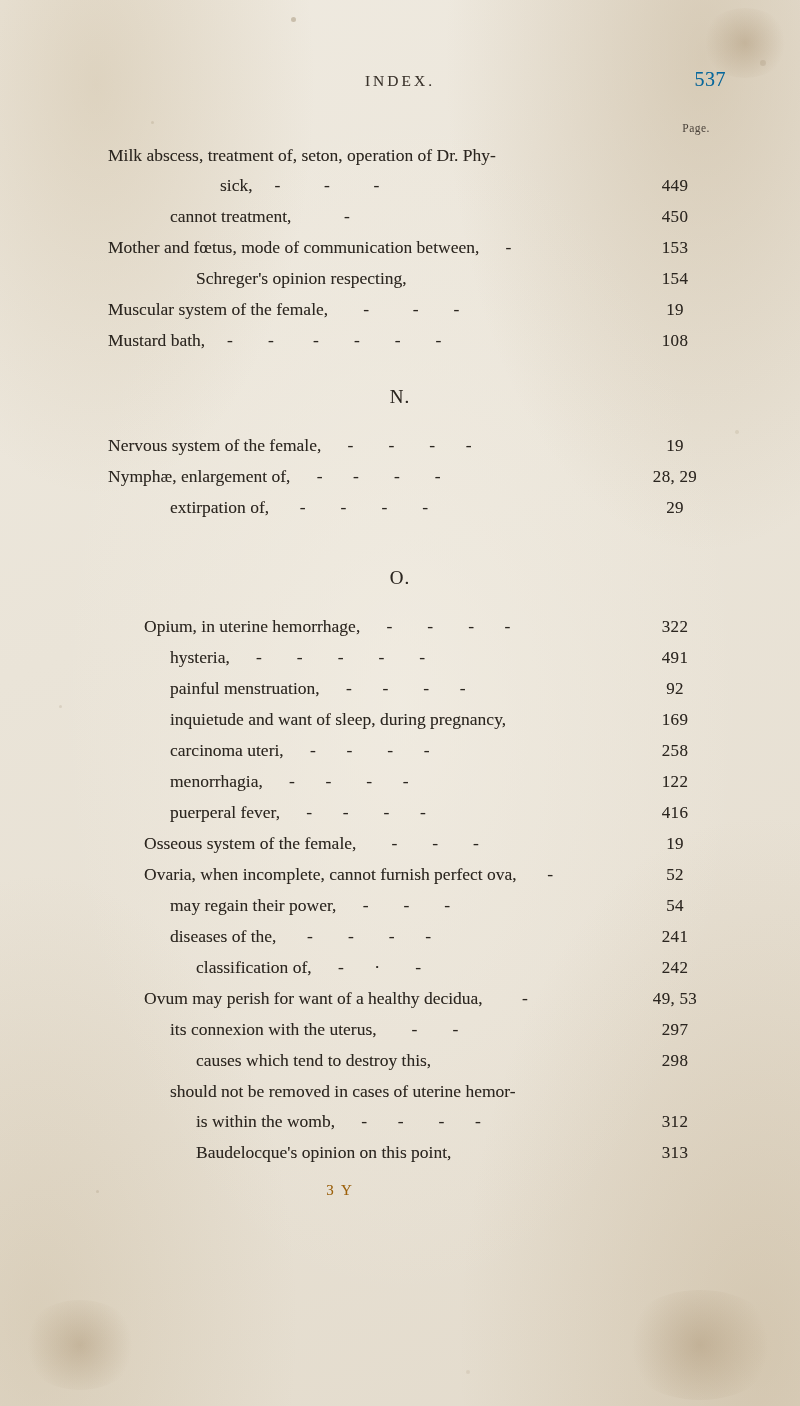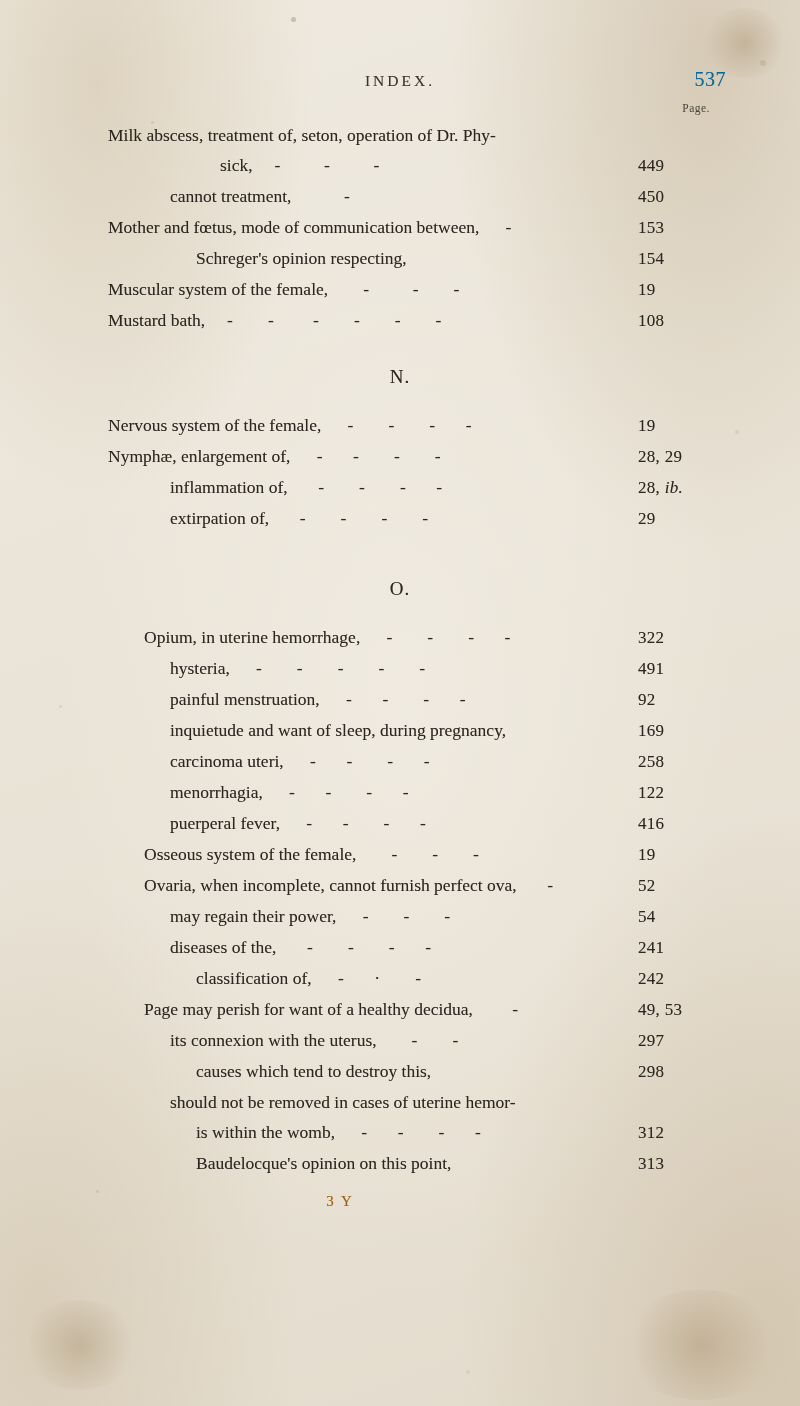--- a/index.html
+++ b/index.html
@@ -69,21 +69,21 @@
     font-size: 20px;
     letter-spacing: 0.5px;
     font-family: "Liberation Serif", serif;
     color: #0369a1;
   }
 
   .pagecol-head {
     text-align: right;
     font-size: 11.5px;
     color: #4a423a;
-    margin-top: 8px;
+    margin-top: 28px;
     padding-right: 2px;
     letter-spacing: 0.5px;
   }
 
   .entries {
     margin-top: 6px;
   }
   .row {
     display: flex;
     align-items: baseline;
@@ -93,21 +93,21 @@
   }
   .row .txt {
     flex: 1 1 auto;
     white-space: pre;
     overflow: visible;
     margin-left: 20px;
   }
   .row .pg {
     flex: 0 0 auto;
     width: 74px;
-    text-align: left;
+    text-align: center;
     font-size: 17px;
     letter-spacing: 0.3px;
   }
   .row.indent1 .txt { padding-left: 0; }
   .row.indent2 .txt { padding-left: 36px; }
   .row.indent3 .txt { padding-left: 62px; }
   .row.indent4 .txt { padding-left: 88px; }
   .row.indent5 .txt { padding-left: 112px; }
 
   .sect {
@@ -191,24 +191,20 @@
         <div class="sect">N.</div>
         <div class="row indent1">
           <span class="txt">Nervous system of the female,      -        -        -       -</span>
           <span class="pg">19</span>
         </div>
         <div class="row indent1">
           <span class="txt">Nymphæ, enlargement of,      -       -        -        -</span>
           <span class="pg">28, 29</span>
         </div>
         <div class="row indent3">
-          <span class="txt">inflammation of,       -        -        -       -</span>
-          <span class="pg">28, <span class="italic">ib.</span></span>
-        </div>
-        <div class="row indent3">
           <span class="txt">extirpation of,       -        -        -        -</span>
           <span class="pg">29</span>
         </div>
         <div class="sect o">O.</div>
         <div class="row indent2">
           <span class="txt">Opium, in uterine hemorrhage,      -        -        -       -</span>
           <span class="pg">322</span>
         </div>
         <div class="row indent3">
           <span class="txt">hysteria,      -        -        -        -        -</span>
@@ -248,21 +244,21 @@
         </div>
         <div class="row indent3">
           <span class="txt">diseases of the,       -        -        -       -</span>
           <span class="pg">241</span>
         </div>
         <div class="row indent4">
           <span class="txt">classification of,      -       ·        -</span>
           <span class="pg">242</span>
         </div>
         <div class="row indent2">
-          <span class="txt">Page may perish for want of a healthy decidua,         -</span>
+          <span class="txt">Ovum may perish for want of a healthy decidua,         -</span>
           <span class="pg">49, 53</span>
         </div>
         <div class="row indent3">
           <span class="txt">its connexion with the uterus,        -        -</span>
           <span class="pg">297</span>
         </div>
         <div class="row indent4">
           <span class="txt">causes which tend to destroy this,</span>
           <span class="pg">298</span>
         </div>

